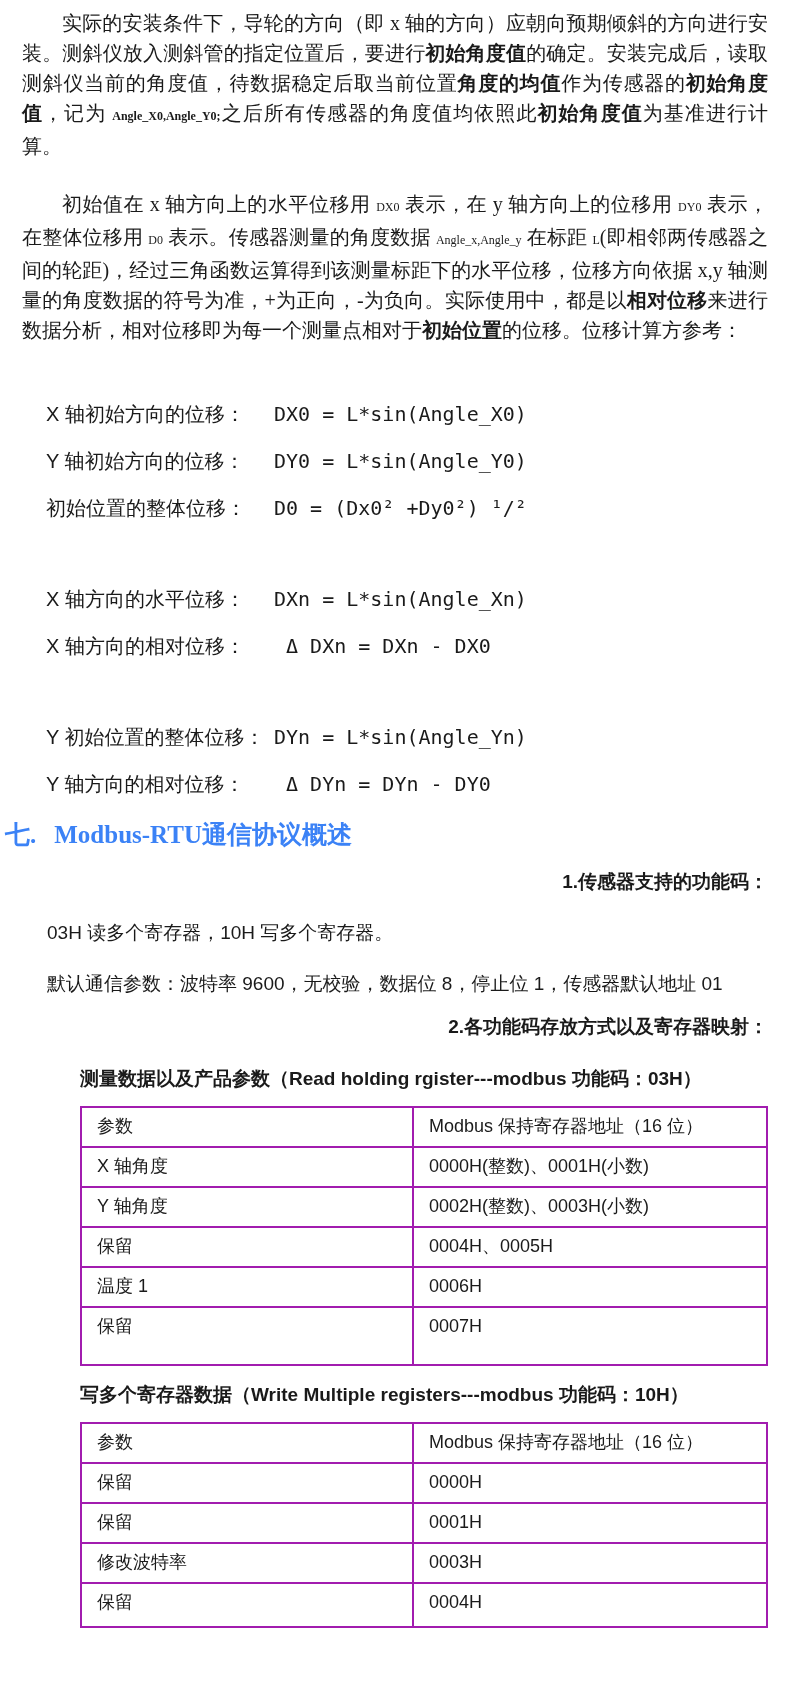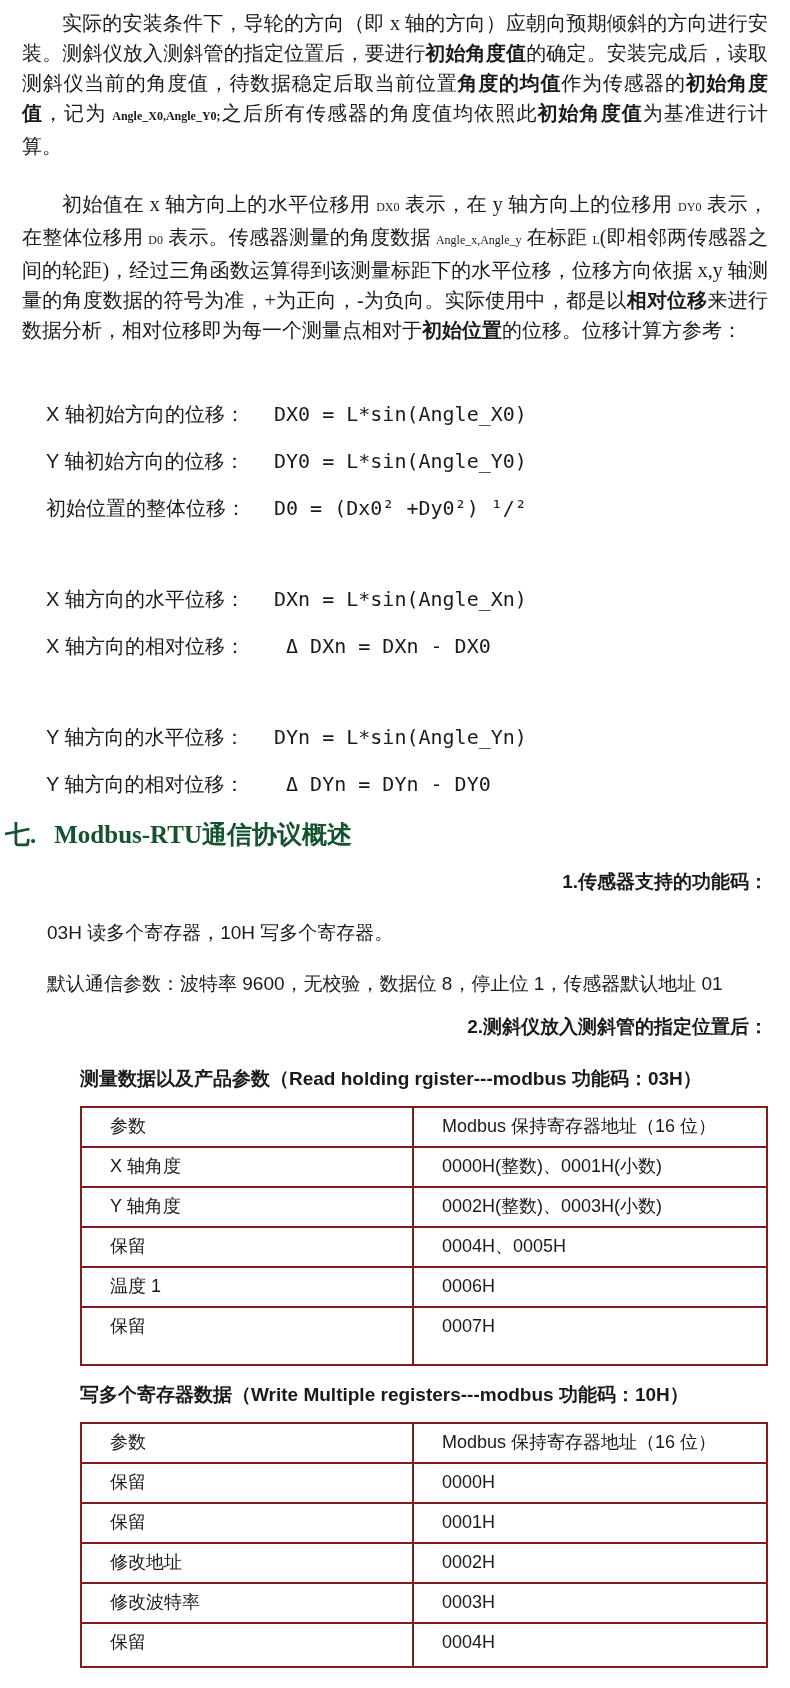--- a/index.html
+++ b/index.html
@@ -46,21 +46,21 @@
   .f-eq {
     font-family: "DejaVu Sans Mono", monospace;
     font-size: 20px;
     white-space: pre;
     text-align: right;
   }
 
   
   .sec-heading {
     margin: 10px 0 12px -17px;
-    color: #14532d;
+    color: #3b82f6;
     font-weight: 700;
     font-size: 25px;
     line-height: 34px;
     font-family: "Liberation Serif", "DejaVu Serif", serif;
   }
   .sec-heading .h-num { margin-right: 18px; }
 
   
   .sans { font-family: "Liberation Sans", "DejaVu Sans", sans-serif; }
   .num-item {
@@ -88,24 +88,24 @@
 
   
   table.reg-table {
     margin-left: 58px;
     border-collapse: collapse;
     table-layout: fixed;
     width: 686px;
     border: 2px solid #141414;
   }
   table.reg-table td {
-    border: 2px solid #7f1d1d;
+    border: 2px solid #a21caf;
     font-size: 18px;
     line-height: 22px;
-    padding: 7px 12px 9px 28px;
+    padding: 7px 12px 9px 15px;
     vertical-align: top;
     overflow: hidden;
   }
   table.t1 tr:last-child td { padding-bottom: 27px; }
   table.t2 tr:last-child td { padding-bottom: 13px; }
   col.c1 { width: 332px; }
   col.c2 { width: 354px; }
 </style>
 </head>
 <body>
@@ -131,37 +131,37 @@
     <div class="f-group">
       <div class="f-row">
         <span class="f-label">X 轴方向的水平位移：</span><span class="f-eq">DXn = L*sin(Angle_Xn)</span>
       </div>
       <div class="f-row">
         <span class="f-label">X 轴方向的相对位移：</span><span class="f-eq"> Δ DXn = DXn - DX0</span>
       </div>
     </div>
     <div class="f-group">
       <div class="f-row">
-        <span class="f-label">Y 轴方向的水平位移：</span><span class="f-eq">DYn = L*sin(Angle_Yn)</span>
+        <span class="f-label">Y 初始位置的整体位移：</span><span class="f-eq">DYn = L*sin(Angle_Yn)</span>
       </div>
       <div class="f-row">
         <span class="f-label">Y 轴方向的相对位移：</span><span class="f-eq"> Δ DYn = DYn - DY0</span>
       </div>
     </div>
   </div>
 
   <h2 class="sec-heading"><span class="h-num">七.</span><span>Modbus-RTU通信协议概述</span></h2>
 
   <div class="num-item sans"><span class="li-num">1.</span><span>传感器支持的功能码：</span></div>
 
   <div class="body-line sans">03H 读多个寄存器，10H 写多个寄存器。</div>
 
   <div class="body-line sans">默认通信参数：波特率 9600，无校验，数据位 8，停止位 1，传感器默认地址 01</div>
 
-  <div class="num-item sans"><span class="li-num">2.</span><span>测斜仪放入测斜管的指定位置后：</span></div>
+  <div class="num-item sans"><span class="li-num">2.</span><span>各功能码存放方式以及寄存器映射：</span></div>
 
   <div class="tbl-caption sans">测量数据以及产品参数（Read holding rgister---modbus 功能码：03H）</div>
 
   <table class="reg-table t1 sans">
     <colgroup>
         <col class="c1">
         <col class="c2">
       </colgroup>
     <tbody>
       <tr>
@@ -205,24 +205,20 @@
       </tr>
     <tr>
           <td>保留</td>
           <td>0000H</td>
         </tr>
         <tr>
           <td>保留</td>
           <td>0001H</td>
         </tr>
         <tr>
-          <td>修改地址</td>
-          <td>0002H</td>
-        </tr>
-        <tr>
           <td>修改波特率</td>
           <td>0003H</td>
         </tr>
         <tr>
           <td>保留</td>
           <td>0004H</td>
         </tr>
       </tbody>
   </table>
 

